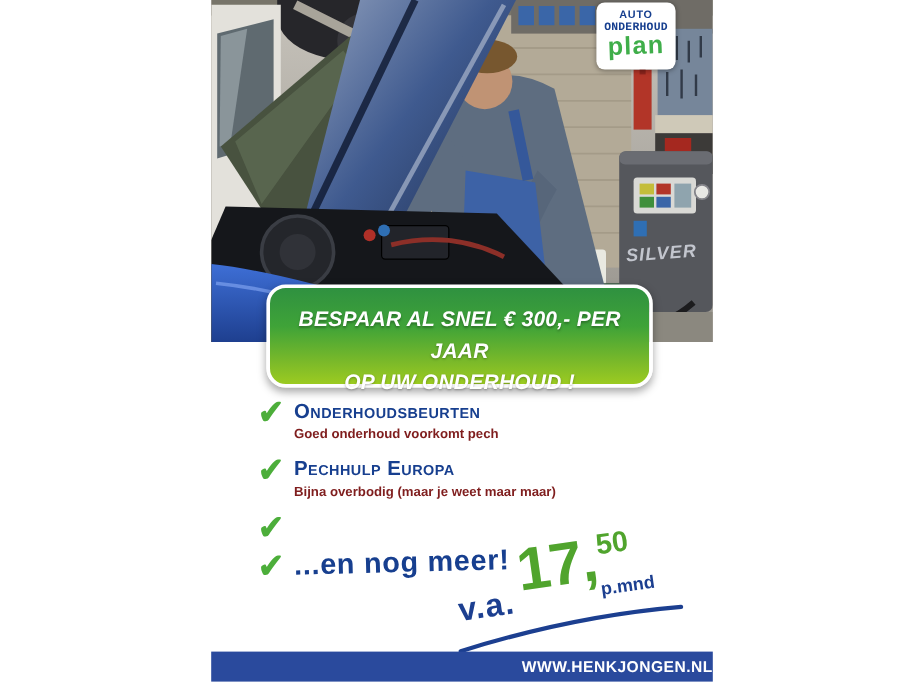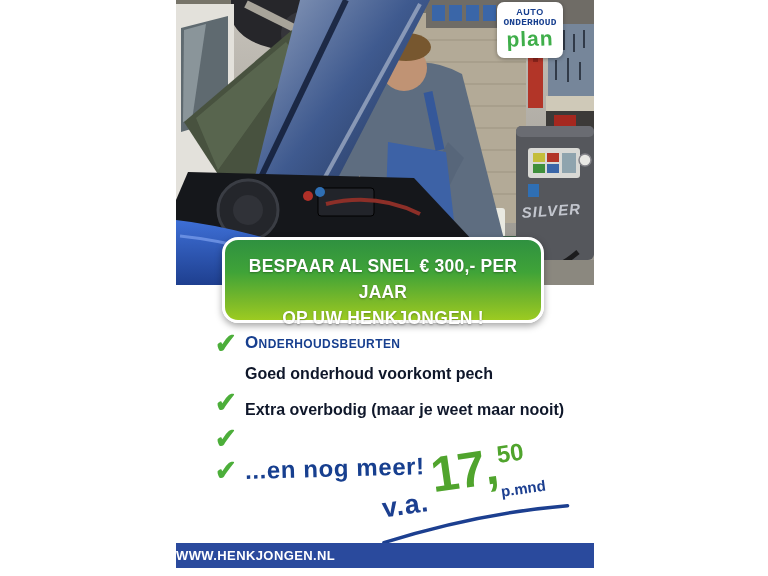--- a/index.html
+++ b/index.html
@@ -15,44 +15,44 @@
              box-shadow:0 1px 4px rgba(0,0,0,.35);text-align:center;padding-top:5px;box-sizing:border-box;}
   .logo-top{font-size:9px;font-weight:bold;color:#173f8f;letter-spacing:.6px;line-height:10px;}
   .logo-mid{font-size:9.5px;font-weight:bold;color:#173f8f;letter-spacing:.2px;line-height:11px;font-family:Liberation Mono, monospace;}
   .logo-plan{font-size:21px;font-weight:800;color:#3fae4a;line-height:22px;letter-spacing:1px;transform:rotate(-2deg);}
 
   
   .banner{position:absolute;left:46px;top:237px;width:322px;height:86px;box-sizing:border-box;
           border:3px solid #ffffff;border-radius:16px;
           background:linear-gradient(180deg,#2f9140 0%,#3fa338 40%,#7cba29 78%,#9ccb21 100%);
           box-shadow:0 3px 7px rgba(0,0,0,.35);text-align:center;padding-top:13px;}
-  .banner-line{color:#ffffff;font-weight:bold;font-size:17.5px;line-height:26px;
+  .banner-line{color:#ffffff;font-weight:bold;font-style:italic;font-size:17.5px;line-height:26px;
                letter-spacing:.2px;text-shadow:0 1px 2px rgba(0,0,0,.3);}
 
   
   .list{position:absolute;left:39px;top:331px;width:360px;}
   .item{display:flex;align-items:flex-start;margin-bottom:9px;}
   .check{color:#4cae3a;font-size:26px;line-height:22px;font-weight:bold;width:30px;flex:0 0 30px;
          transform:rotate(-6deg) skewX(-6deg);margin-top:1px;}
   .item-title{color:#173f8f;font-weight:bold;font-size:17px;line-height:23px;font-variant:small-caps;letter-spacing:.4px;}
   .item-title.plain{font-variant:normal;}
   .item-title.hand{font-variant:normal;font-size:24px;line-height:25px;letter-spacing:.6px;transform:rotate(-1.5deg);transform-origin:left;}
-  .item-sub{color:#0f172a;font-weight:bold;font-size:16px;line-height:15px;margin-top:12px;}
+  .item-sub{color:#7f1d1d;font-weight:bold;font-size:11px;line-height:15px;margin-top:1px;}
 
   
   .price{position:absolute;left:205px;top:446px;width:195px;height:95px;transform:rotate(-8deg);}
   .price .va{position:absolute;left:0;top:34px;color:#1c3f90;font-size:27px;font-weight:bold;letter-spacing:1px;}
   .price .amount{position:absolute;left:53px;top:-6px;color:#50a42d;font-size:50px;font-weight:800;letter-spacing:-1px;}
   .price .cents{position:absolute;left:121px;top:-2px;color:#50a42d;font-size:24px;font-weight:800;}
   .price .pmnd{position:absolute;left:120px;top:40px;color:#1c3f90;font-size:15px;font-weight:bold;}
   .price svg{position:absolute;left:-6px;top:68px;}
 
   
   .footer-bar{position:absolute;left:0;top:543px;width:418px;height:25px;background:#2a4a9d;
-              color:#ffffff;font-size:13px;font-weight:bold;letter-spacing:.4px;text-align:left;line-height:25px;}
+              color:#ffffff;font-size:13px;font-weight:bold;letter-spacing:.4px;text-align:right;line-height:25px;}
 </style>
 </head>
 <body>
 
 <div class="flyer">
 
   <div class="photo">
     <svg viewBox="0 0 418 285" preserveAspectRatio="none">
       <defs>
         <linearGradient id="wall" x1="0" y1="0" x2="0" y2="1">
@@ -175,35 +175,36 @@
 
     <div class="logo-card">
       <div class="logo-top">AUTO</div>
       <div class="logo-mid">ONDERHOUD</div>
       <div class="logo-plan">plan</div>
     </div>
   </div>
 
   <div class="banner">
     <div class="banner-line">BESPAAR AL SNEL € 300,- PER JAAR</div>
-    <div class="banner-line">OP UW HENKJONGEN !</div>
+    <div class="banner-line">OP UW ONDERHOUD !</div>
   </div>
 
   <div class="list">
     <div class="item">
       <span class="check">✔</span>
       <div>
         <div class="item-title">Onderhoudsbeurten</div>
         <div class="item-sub">Goed onderhoud voorkomt pech</div>
       </div>
     </div>
     <div class="item">
       <span class="check">✔</span>
       <div>
-        <div class="item-sub">Extra overbodig (maar je weet maar nooit)</div>
+        <div class="item-title">Pechhulp Europa</div>
+        <div class="item-sub">Bijna overbodig (maar je weet maar maar)</div>
       </div>
     </div>
     <div class="item">
       <span class="check">✔</span>
     </div>
     <div class="item">
       <span class="check">✔</span>
       <div>
         <div class="item-title hand">...en nog meer!</div>
       </div>

